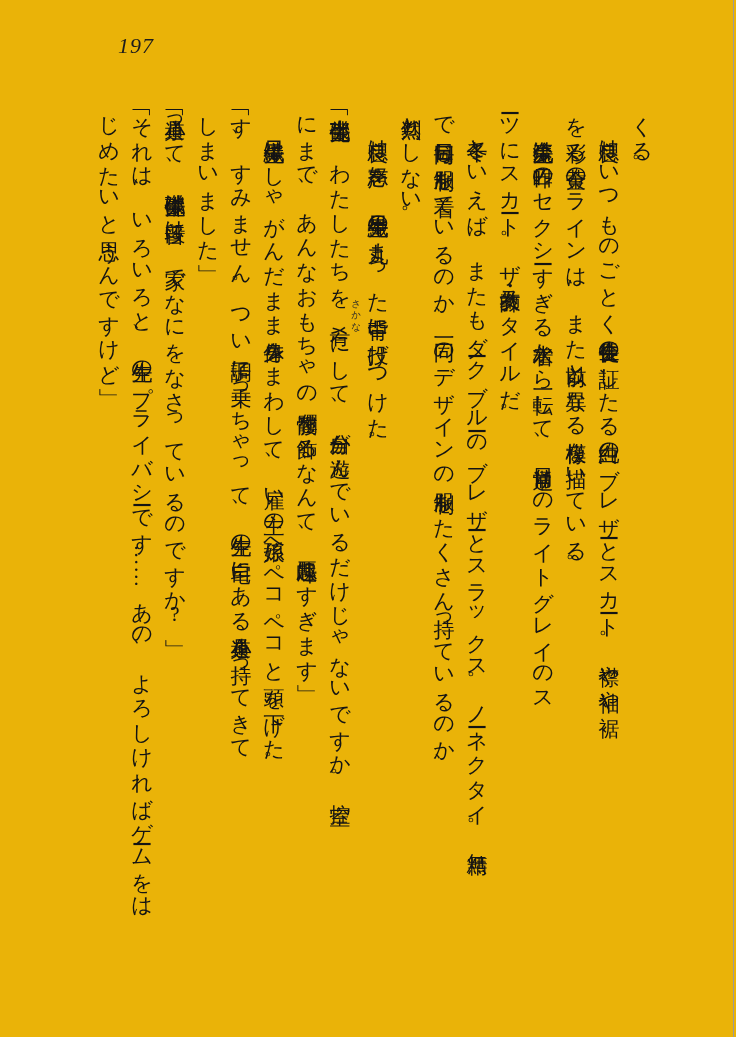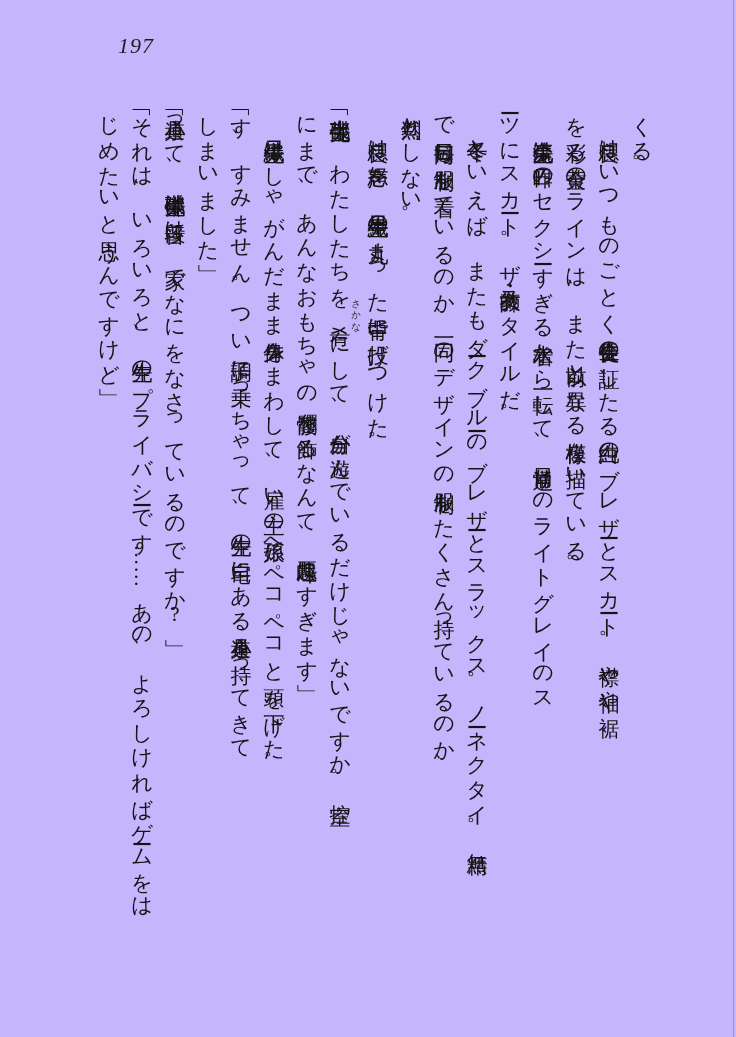--- a/index.html
+++ b/index.html
@@ -7,21 +7,21 @@
     padding: 0;
     width: 736px;
     height: 1037px;
     background: #fbfbfa;
     overflow: hidden;
   }
   .page {
     position: relative;
     width: 736px;
     height: 1037px;
-    background: #c4b5fd;
+    background: #eab308;
     font-family: "Liberation Serif", "DejaVu Serif", serif;
   }
   .page-number {
     position: absolute;
     top: 33px;
     left: 118px;
     font-size: 22px;
     font-style: italic;
     letter-spacing: 1px;
     color: #1d1d1d;

